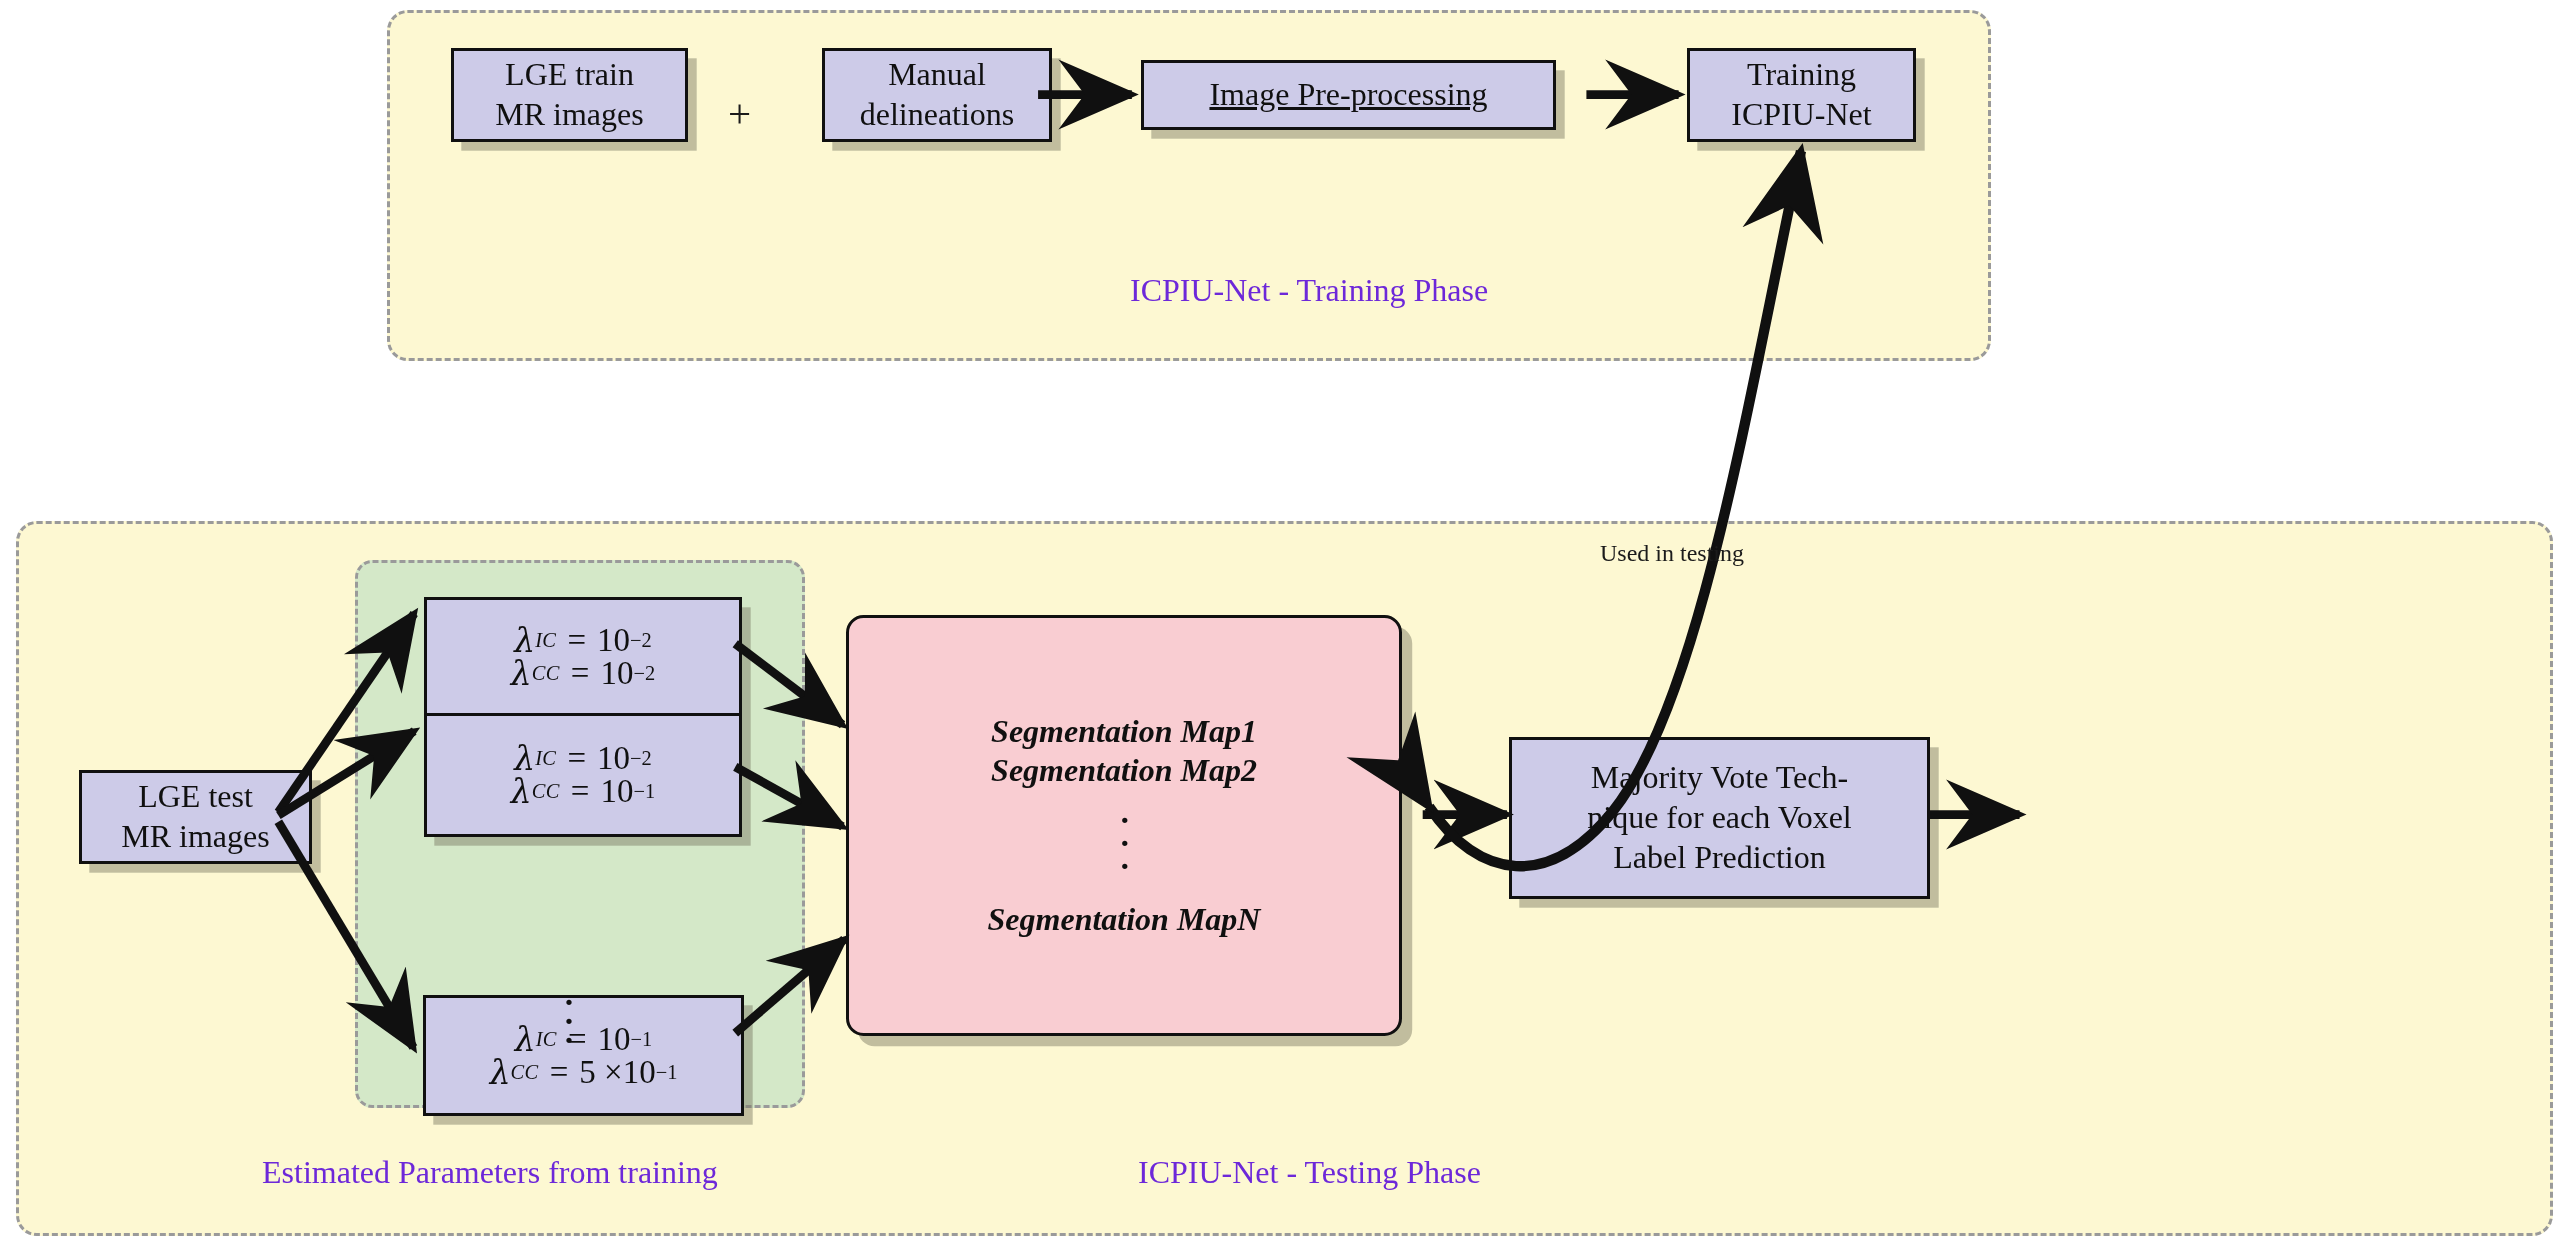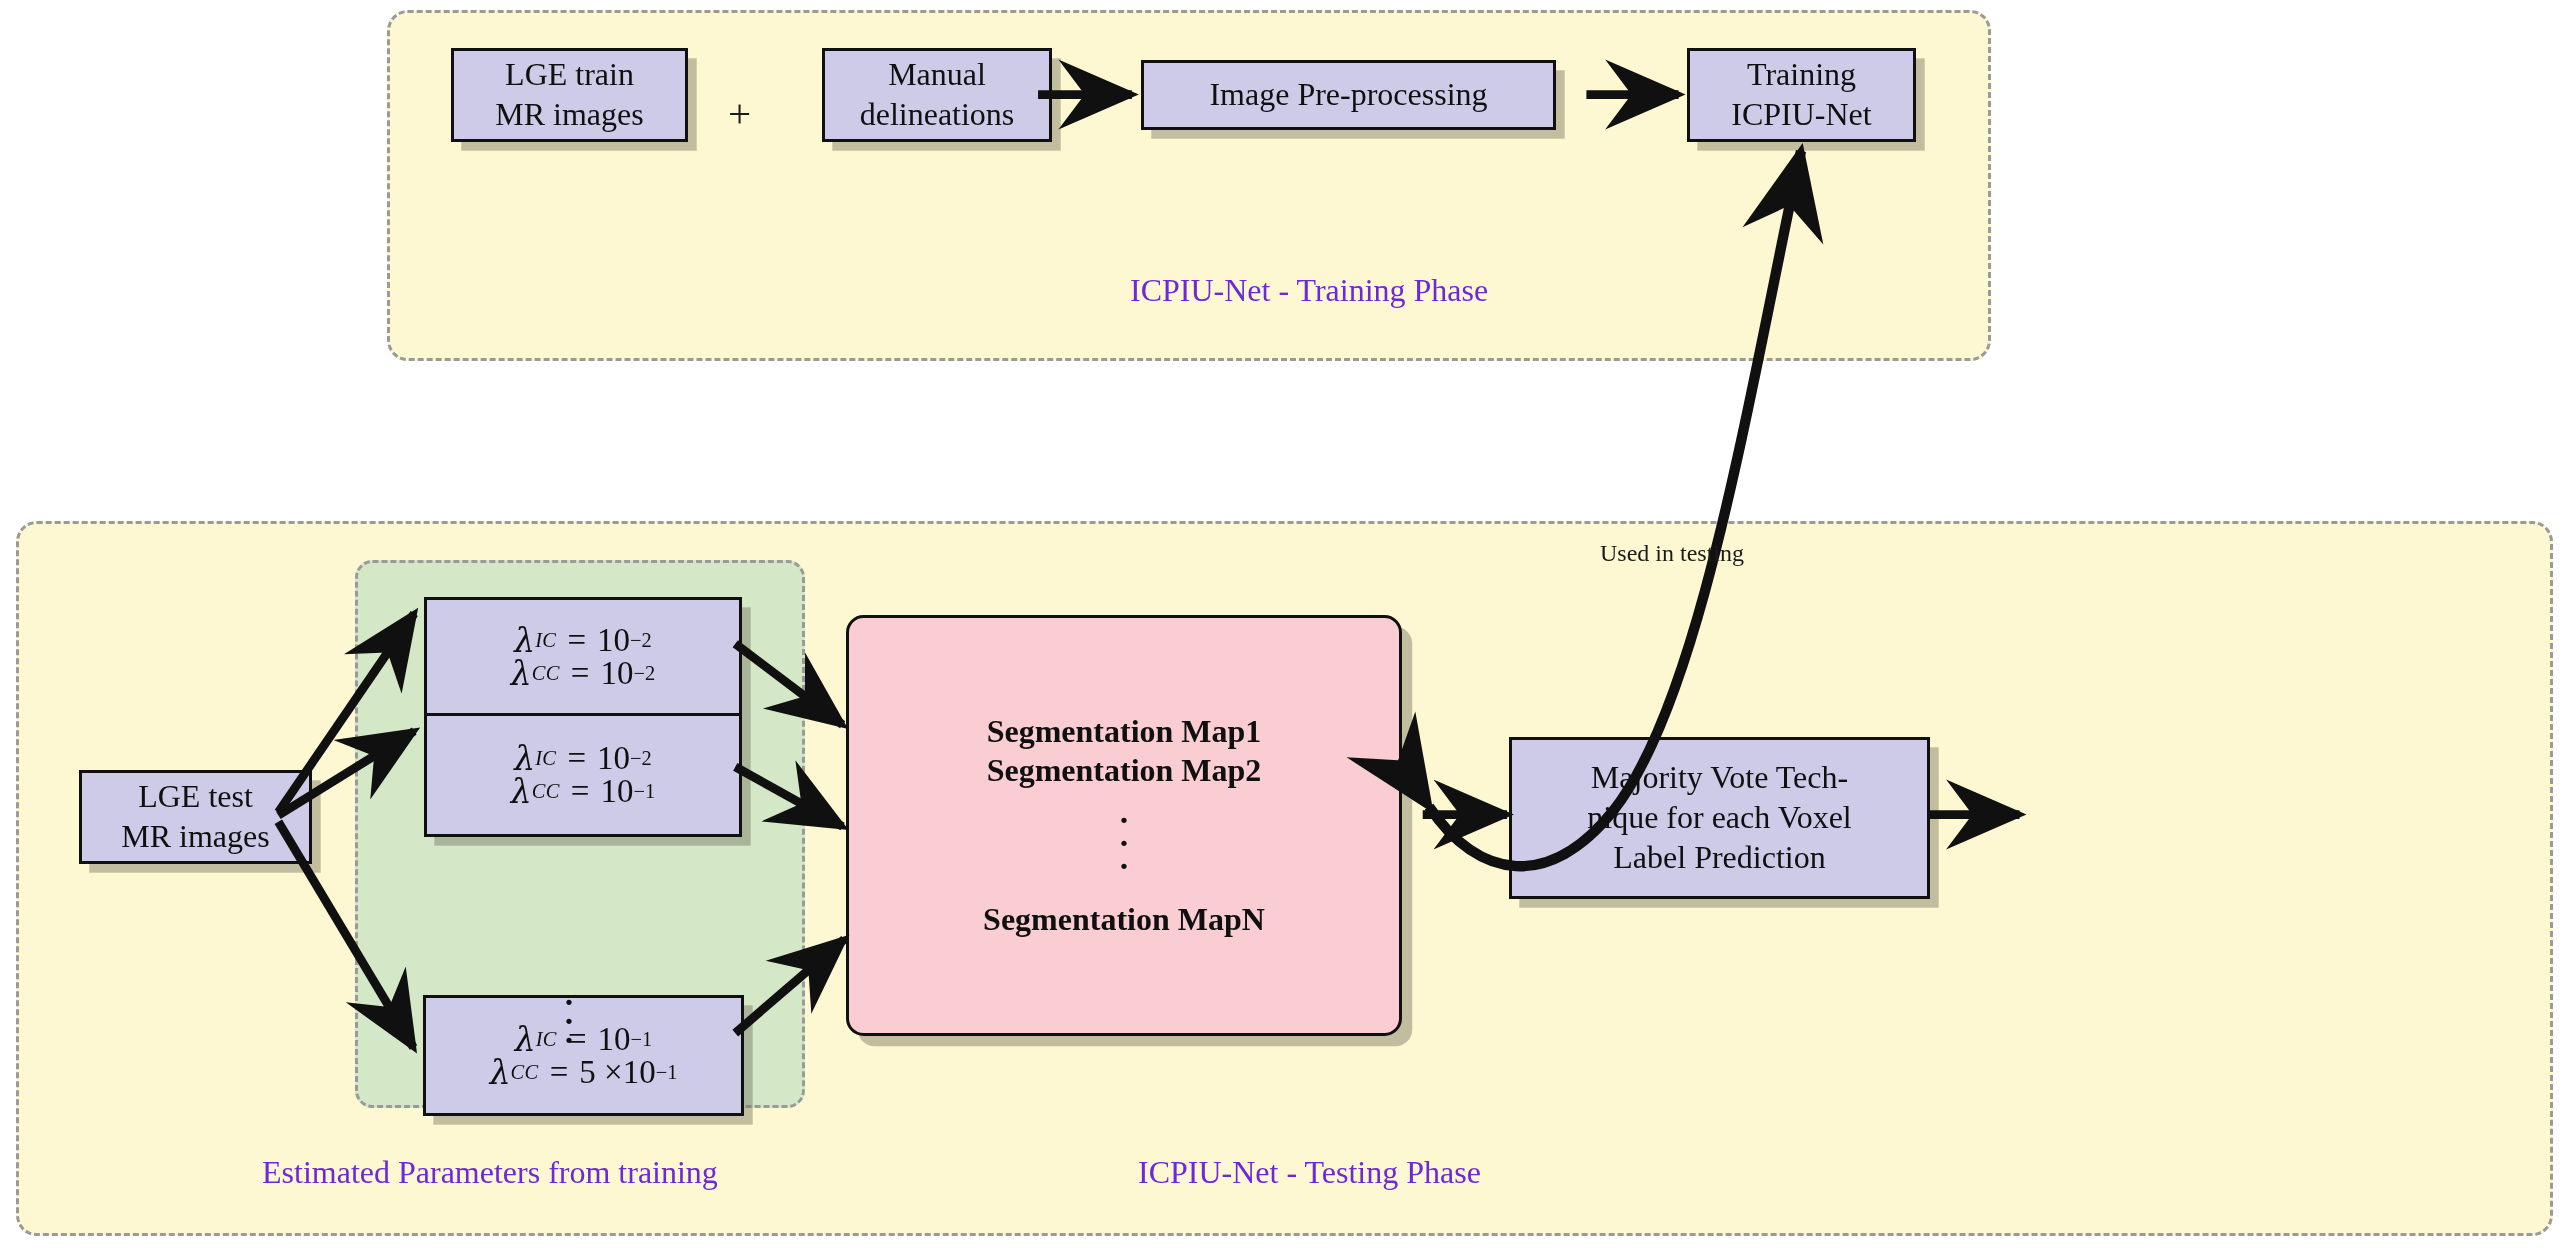--- a/index.html
+++ b/index.html
@@ -70,21 +70,21 @@
     <span class="ln">MR images</span>
   </div>
 
   <div class="plus" id="plus-sym" style="left:728px;top:89px;">+</div>
 
   <div class="node" id="n-manual" style="left:803px;top:48px;width:230px;height:94px;margin-left:19px;">
     <span class="ln">Manual</span>
     <span class="ln">delineations</span>
   </div>
 
-  <div class="node" id="n-preproc" style="left:1141px;top:60px;width:415px;height:70px;">
+  <div class="node" id="n-preproc" style="left:1141px;top:60px;width:415px;height:70px;text-decoration:underline;">
     <span class="ln">Image Pre-processing</span>
   </div>
 
   <div class="node" id="n-trainnet" style="left:1687px;top:48px;width:229px;height:94px;">
     <span class="ln">Training</span>
     <span class="ln">ICPIU-Net</span>
   </div>
 
   <div class="phase-caption" id="training-caption">ICPIU-Net - Training Phase</div>
 
@@ -151,21 +151,21 @@
           <span>10</span>
           <sup>−1</sup>
       </div>
     </div>
 
     <div class="node" id="n-lge-test" style="left:60px;top:246px;width:233px;height:94px;">
       <span class="ln">LGE test</span>
       <span class="ln">MR images</span>
     </div>
 
-    <div class="node pink" id="n-segmaps" style="left:827px;top:91px;width:556px;height:421px;">
+    <div class="node pink" id="n-segmaps" style="left:827px;top:91px;width:556px;height:421px;font-style:italic;">
       <span class="ln">Segmentation Map1</span>
       <span class="ln">Segmentation Map2</span>
       <span style="display:block;font-size:45px;line-height:.52;font-weight:normal;margin:17.5px 0 20.7px;">
         <span style="display:block">·</span>
           <span style="display:block">·</span>
           <span style="display:block">·</span>
       </span>
       <span class="ln">Segmentation MapN</span>
     </div>
 

